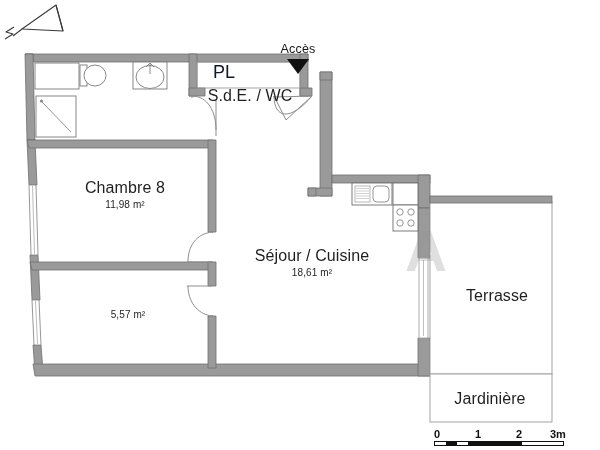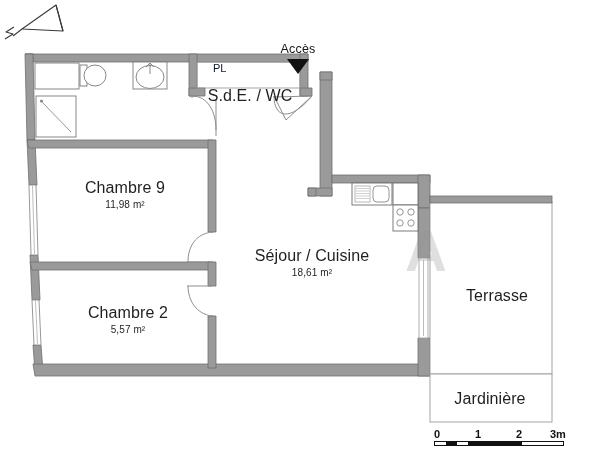--- a/index.html
+++ b/index.html
@@ -14,21 +14,21 @@
   .room-label{
     position:absolute;text-align:center;
     font-family:"Liberation Sans", sans-serif;
     color:#1f1f1f;white-space:nowrap;
     pointer-events:none;
   }
   .room-name{font-size:16px;line-height:15px;letter-spacing:.1px;}
   .room-area{font-size:10px;line-height:13px;margin-top:3px;letter-spacing:.1px;}
 
   .plain-label{
-    position:absolute;font-size:11px;color:#0f172a;
+    position:absolute;font-size:18px;color:#0f172a;
     font-family:"Liberation Sans", sans-serif;white-space:nowrap;
   }
 
   
   #acces-block{position:absolute;left:258px;top:42px;width:80px;text-align:center;}
   #acces-text{font-size:12.5px;color:#151515;letter-spacing:.2px;}
   #acces-chevron{
     width:0;height:0;margin:3px auto 0 auto;
     border-left:11px solid transparent;
     border-right:11px solid transparent;
@@ -213,26 +213,25 @@
 
   </svg>
 
   <div id="watermark">A</div>
 
   <div class="room-label" style="left:160px;top:88px;width:180px;">
     <div class="room-name">S.d.E. / WC</div>
   </div>
 
   <div class="room-label" style="left:35px;top:180px;width:180px;">
-    <div class="room-name">Chambre 9</div>
+    <div class="room-name">Chambre 8</div>
     <div class="room-area">11,98 m²</div>
   </div>
 
   <div class="room-label" style="left:38px;top:305px;width:180px;">
-    <div class="room-name">Chambre 2</div>
     <div class="room-area">5,57 m²</div>
   </div>
 
   <div class="room-label" style="left:222px;top:248px;width:180px;">
     <div class="room-name">Séjour / Cuisine</div>
     <div class="room-area">18,61 m²</div>
   </div>
 
   <div class="room-label" style="left:431px;top:288px;width:132px;">
     <div class="room-name">Terrasse</div>

